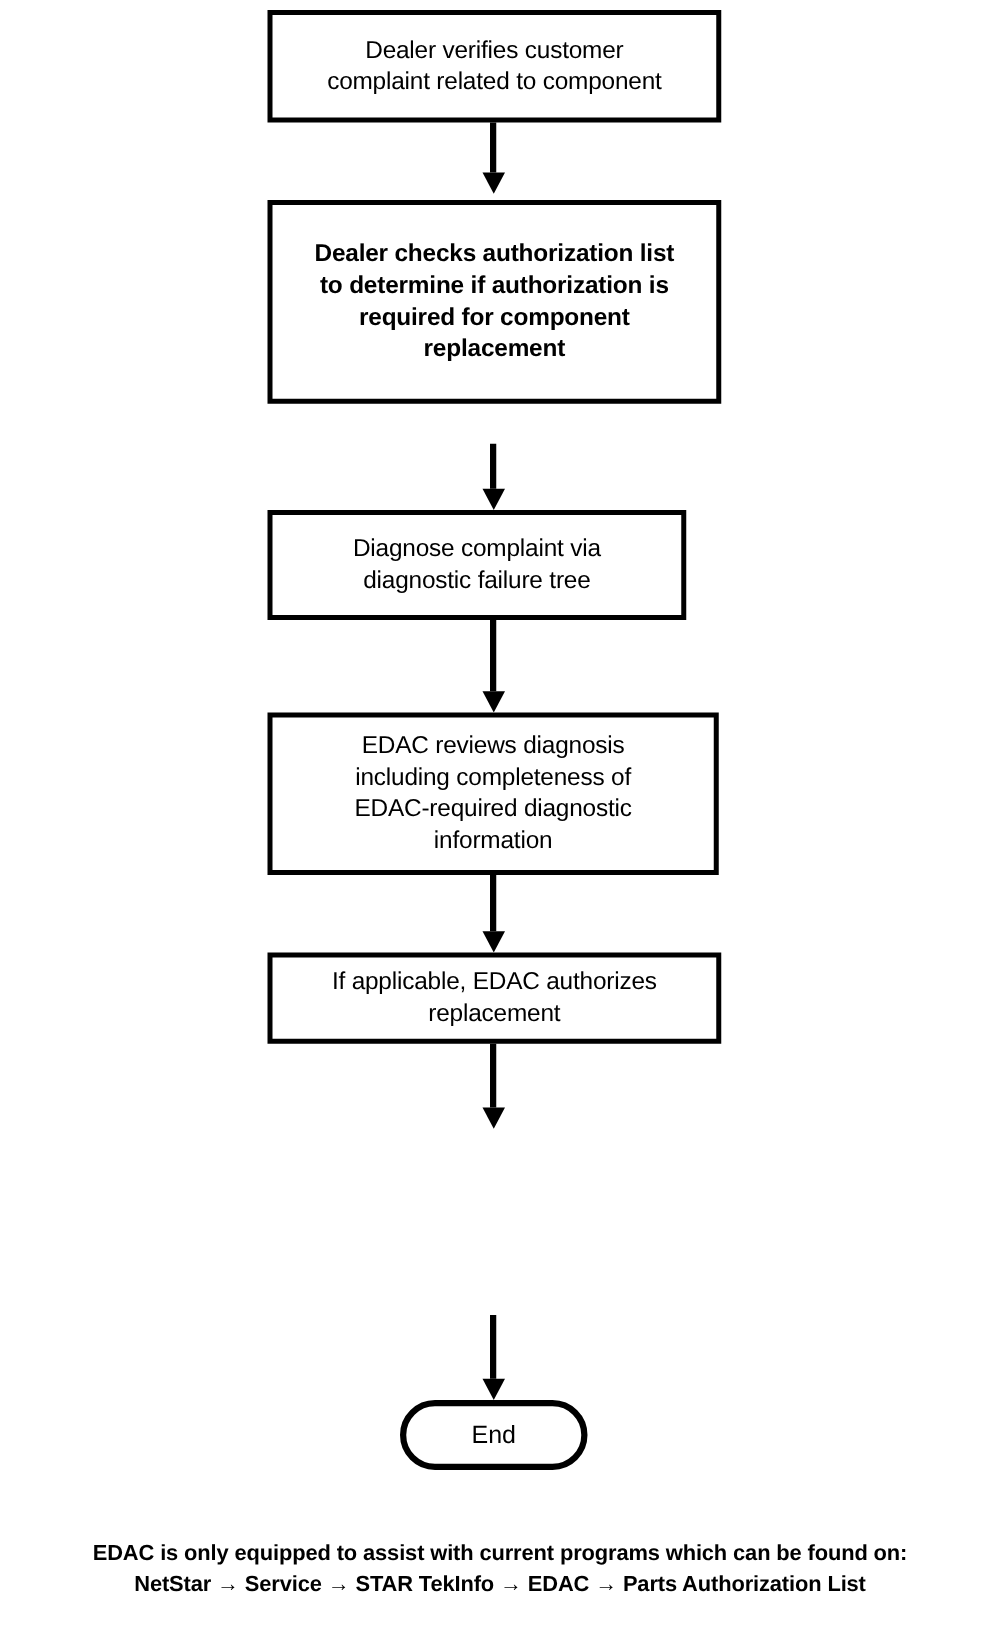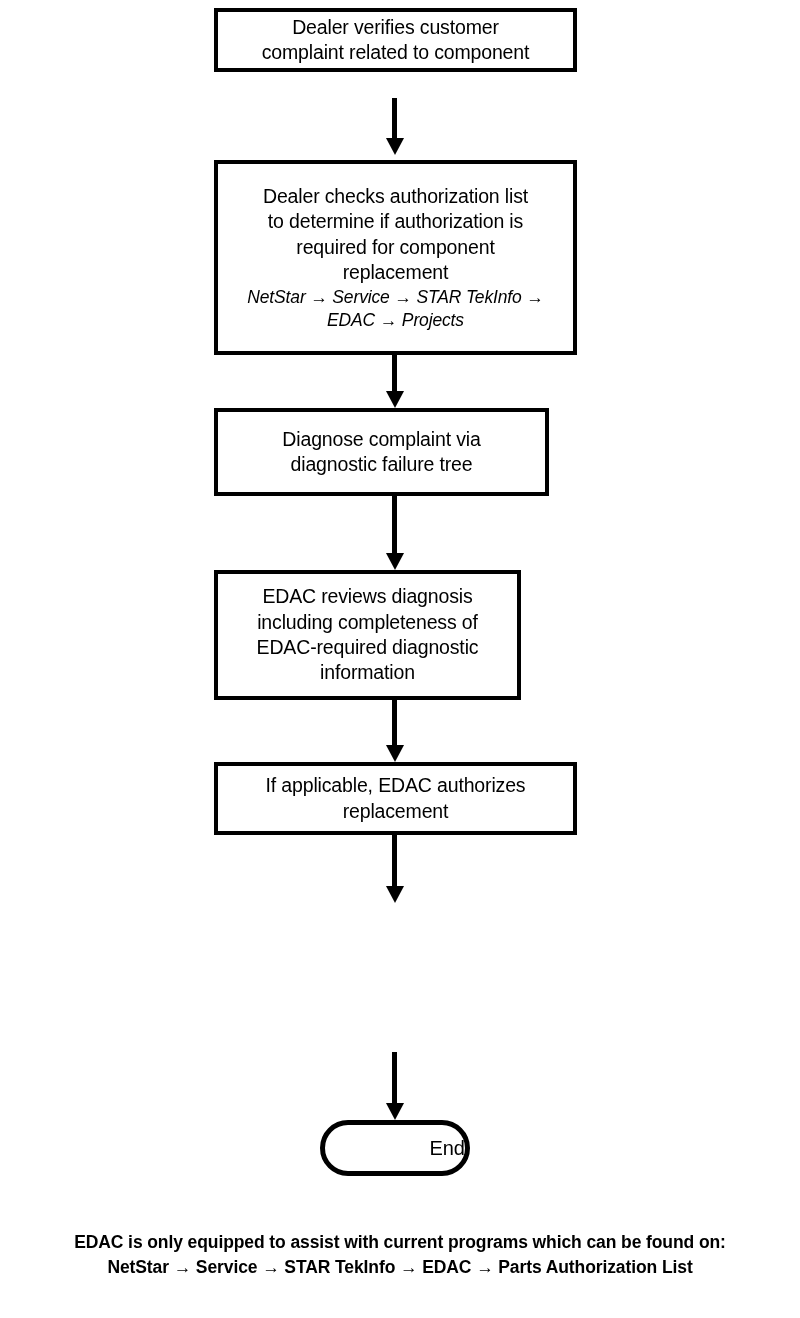--- a/index.html
+++ b/index.html
@@ -99,55 +99,53 @@
     line-height: 1.40;
     letter-spacing: -0.1px;
     white-space: pre-line;
   }
 </style>
 </head>
 <body>
 
 <div id="canvas">
 
-  <div class="node" style="left:214px; top:8px; width:363px; height:64px;">
+  <div class="node" style="left:214px; top:8px; width:363px; height:90px;">
     <div class="main">Dealer verifies customer
 complaint related to component</div>
   </div>
 
   <div class="arrow" style="left:385px; top:98px; height:57px;">
     <div class="shaft" style="height:40px;"></div>
     <div class="head"></div>
   </div>
 
-  <div class="node" style="left:214px; top:160px; width:363px; height:195px;">
+  <div class="node" style="left:214px; top:160px; width:363px; height:163px;font-weight:bold;">
     <div class="main">Dealer checks authorization list
 to determine if authorization is
 required for component
 replacement</div>
-    <div class="sub">NetStar → Service → STAR TekInfo →
-EDAC → Projects</div>
   </div>
 
   <div class="arrow" style="left:385px; top:355px; height:53px;">
     <div class="shaft" style="height:36px;"></div>
     <div class="head"></div>
   </div>
 
   <div class="node" style="left:214px; top:408px; width:335px; height:88px;">
     <div class="main">Diagnose complaint via
 diagnostic failure tree</div>
   </div>
 
   <div class="arrow" style="left:385px; top:496px; height:74px;">
     <div class="shaft" style="height:57px;"></div>
     <div class="head"></div>
   </div>
 
-  <div class="node" style="left:214px; top:570px; width:307px; height:130px;">
+  <div class="node" style="left:214px; top:570px; width:361px; height:130px;">
     <div class="main">EDAC reviews diagnosis
 including completeness of
 EDAC-required diagnostic
 information</div>
   </div>
 
   <div class="arrow" style="left:385px; top:700px; height:62px;">
     <div class="shaft" style="height:45px;"></div>
     <div class="head"></div>
   </div>
@@ -161,21 +159,21 @@
     <div class="shaft" style="height:51px;"></div>
     <div class="head"></div>
   </div>
 
 
   <div class="arrow" style="left:385px; top:1052px; height:68px;">
     <div class="shaft" style="height:51px;"></div>
     <div class="head"></div>
   </div>
 
-  <div class="terminator" style="left:320px; top:1120px; width:150px; height:56px;justify-content:flex-end;">
+  <div class="terminator" style="left:320px; top:1120px; width:150px; height:56px;">
     <span>End</span>
   </div>
 
   <div class="footer" style="top:1230px;">EDAC is only equipped to assist with current programs which can be found on:
 NetStar → Service → STAR TekInfo → EDAC → Parts Authorization List</div>
 
 
 </div>
 
 </body></html>

